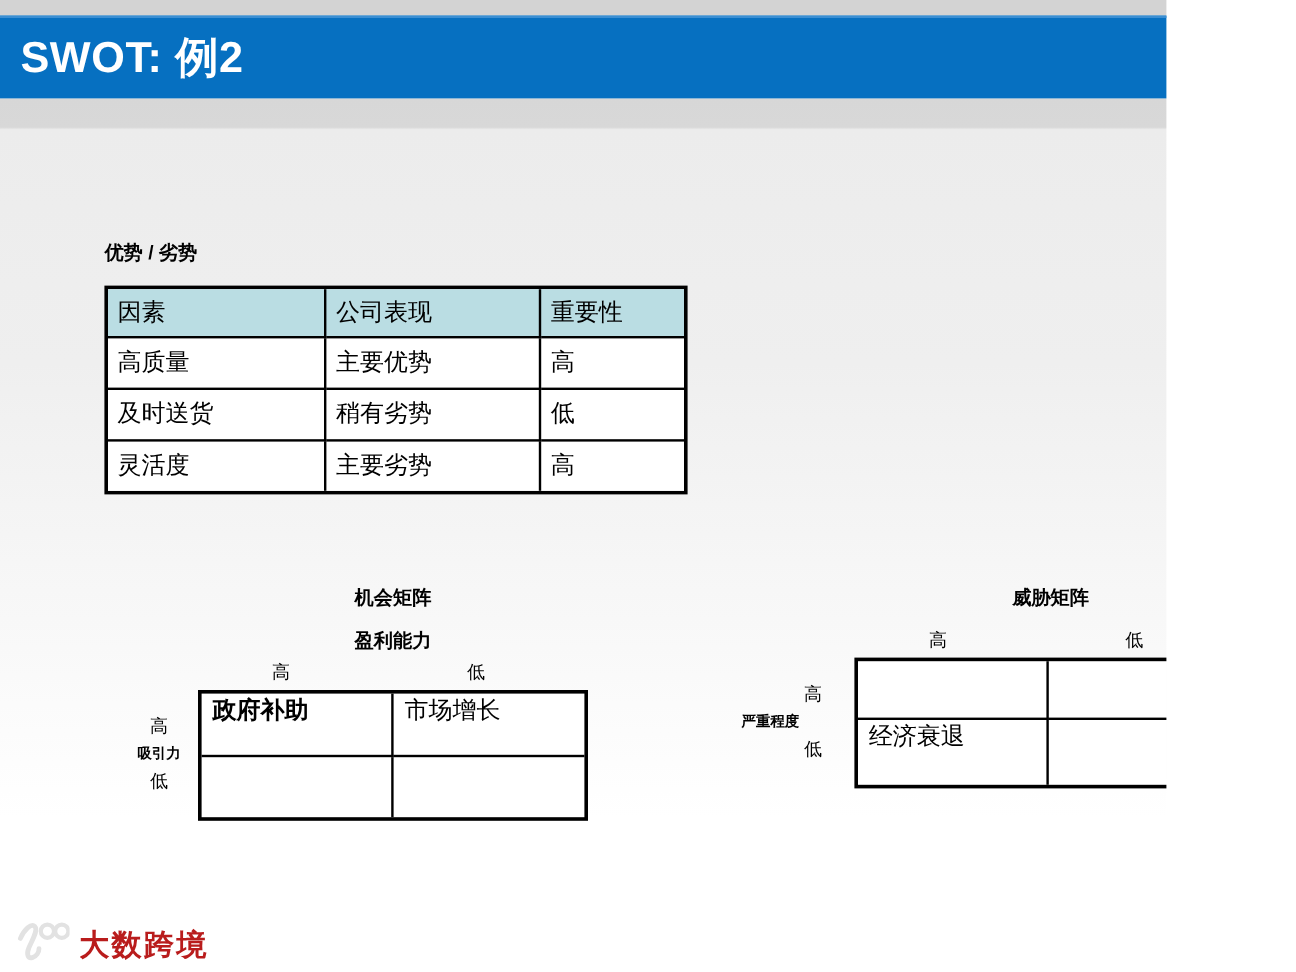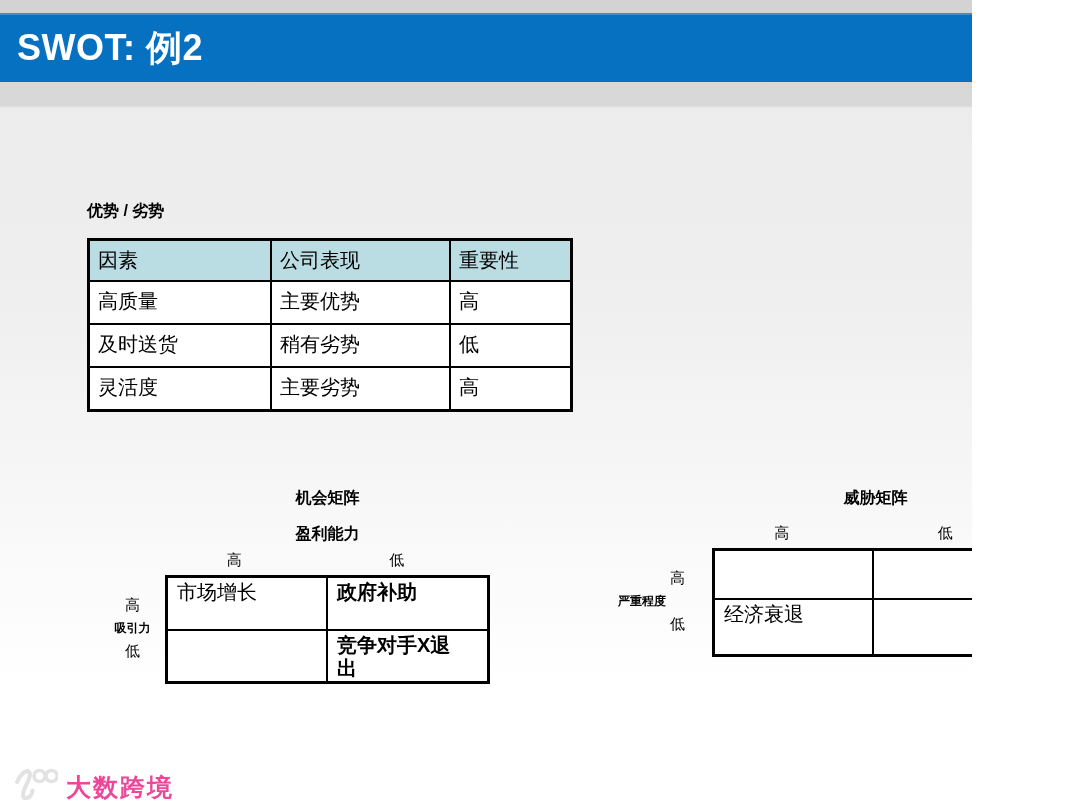--- a/index.html
+++ b/index.html
@@ -53,21 +53,21 @@
   .m-cell:nth-child(2n) { border-right:none; }
   .m-cell:nth-child(n+3) { border-bottom:none; }
   .cell-serif { font-family:"Liberation Serif", serif; }
   .cell-sans { font-weight:bold; }
   .cell-narrow { padding-right:30px; }
 
   
   .watermark { position:absolute; left:12px; top:766px; display:flex; align-items:center;
                color:#e2e2e2; }
   .wm-logo { margin-right:8px; }
-  .wm-text { font-size:25px; font-weight:bold; letter-spacing:2px; color:#ec4899;
+  .wm-text { font-size:25px; font-weight:bold; letter-spacing:2px; color:#b91c1c;
              text-shadow:0 1px 0 #ffffff; }
 </style>
 </head>
 <body>
 
 <div class="slide">
 
   <div class="top-strip"></div>
   <div class="bg-grad"></div>
 
@@ -118,24 +118,23 @@
       <span class="tick">低</span>
     </div>
     <div class="m-main">
       <div class="m-title">机会矩阵</div>
       <div class="m-colaxis">盈利能力</div>
       <div class="m-colheads">
         <span>高</span>
         <span>低</span>
       </div>
       <div class="m-grid">
+        <div class="m-cell cell-sans">政府补助</div>
         <div class="m-cell cell-serif">市场增长</div>
-        <div class="m-cell cell-sans">政府补助</div>
         <div class="m-cell"></div>
-        <div class="m-cell cell-sans cell-narrow">竞争对手X退出</div>
       </div>
     </div>
   </div>
 
   <div class="matrix matrix-threat">
     <div class="m-left">
       <span class="tick">高</span>
       <span class="axis">严重程度</span>
       <span class="tick">低</span>
     </div>

